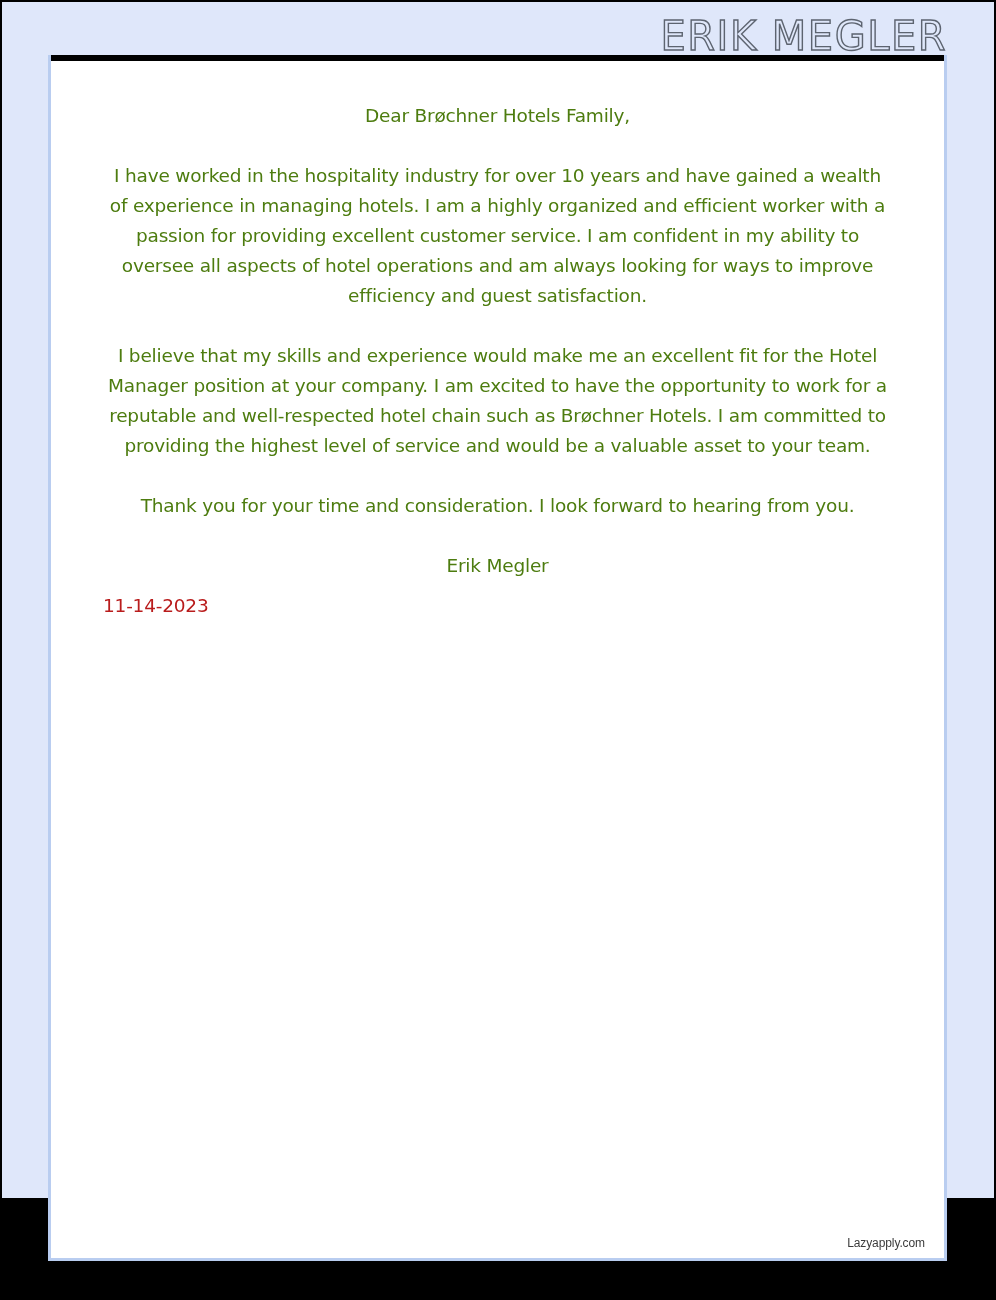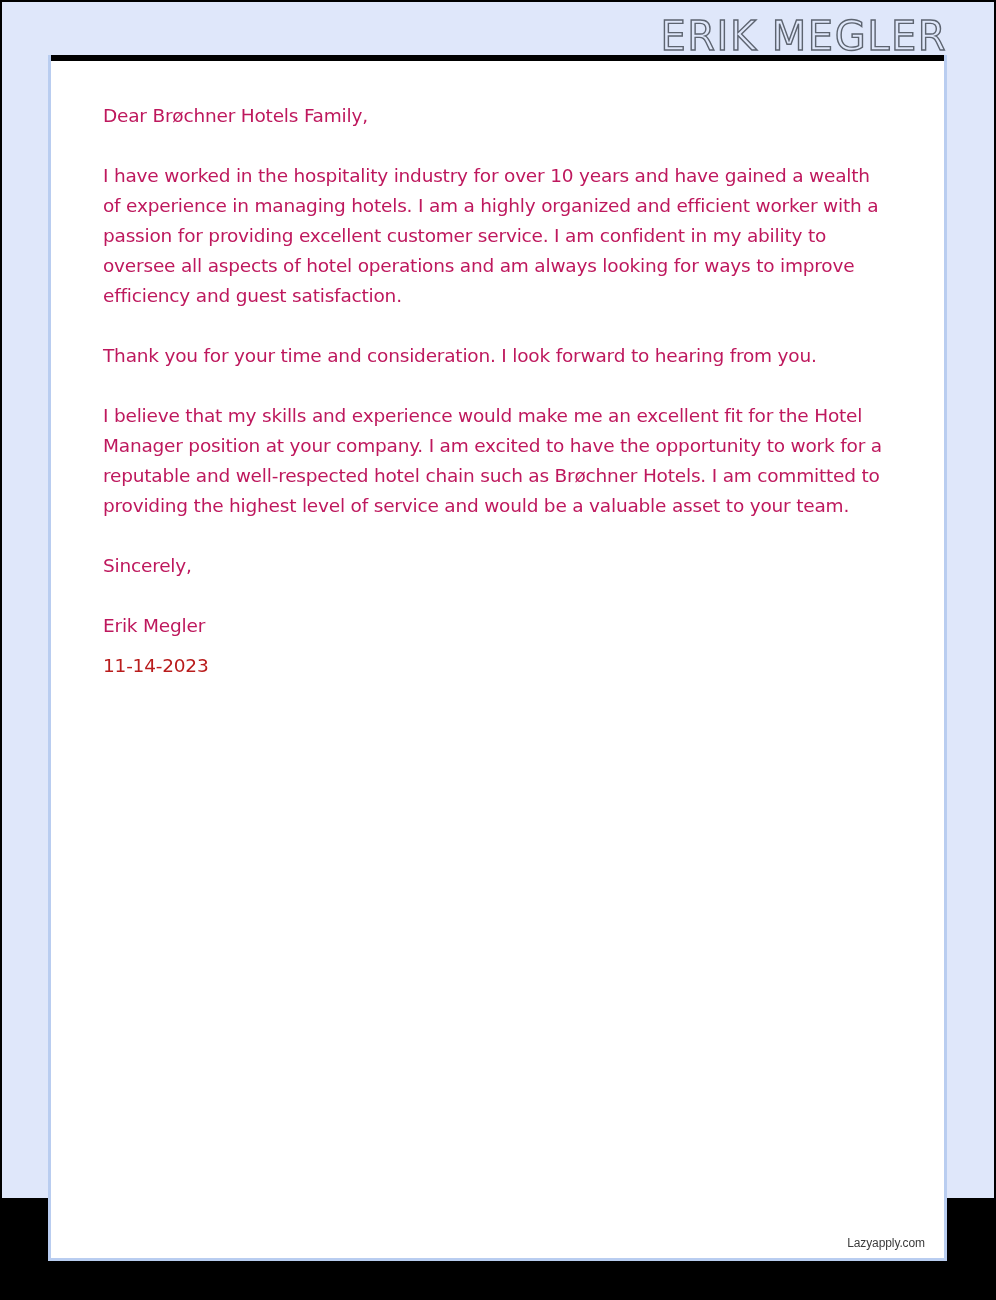--- a/index.html
+++ b/index.html
@@ -75,23 +75,24 @@
     top: 6px;
     width: 893px;
     padding: 40px 52px 0 52px;
     box-sizing: border-box;
   }
 
   .para {
     font-family: "DejaVu Sans", sans-serif;
     font-size: 18.5px;
     line-height: 30px;
-    color: #be185d;
+    color: #4d7c0f;
     margin: 0 0 30px 0;
     letter-spacing: -0.2px;
+    text-align: center;
   }
   .para.salutation {
     margin-bottom: 30px;
   }
   .para.signoff {
     margin-bottom: 30px;
   }
   .para.signature {
     margin-bottom: 10px;
   }
@@ -126,25 +127,24 @@
   <div class="page">
     <div class="page-topbar"></div>
 
     <div class="letter-body">
 
       <p class="para salutation">Dear Brøchner Hotels Family,</p>
 
 
       <p class="para">I have worked in the hospitality industry for over 10 years and have gained a wealth of experience in managing hotels. I am a highly organized and efficient worker with a passion for providing excellent customer service. I am confident in my ability to oversee all aspects of hotel operations and am always looking for ways to improve efficiency and guest satisfaction.</p>
 
+      <p class="para">I believe that my skills and experience would make me an excellent fit for the Hotel Manager position at your company. I am excited to have the opportunity to work for a reputable and well-respected hotel chain such as Brøchner Hotels. I am committed to providing the highest level of service and would be a valuable asset to your team.</p>
+
       <p class="para signoff">Thank you for your time and consideration. I look forward to hearing from you.</p>
 
-      <p class="para">I believe that my skills and experience would make me an excellent fit for the Hotel Manager position at your company. I am excited to have the opportunity to work for a reputable and well-respected hotel chain such as Brøchner Hotels. I am committed to providing the highest level of service and would be a valuable asset to your team.</p>
-
-      <p class="para signoff">Sincerely,</p>
 
       <p class="para signature">Erik Megler</p>
 
       <p class="date-line">11-14-2023</p>
 
     </div>
 
     <div class="footer-watermark">Lazyapply.com</div>
   </div>
 

